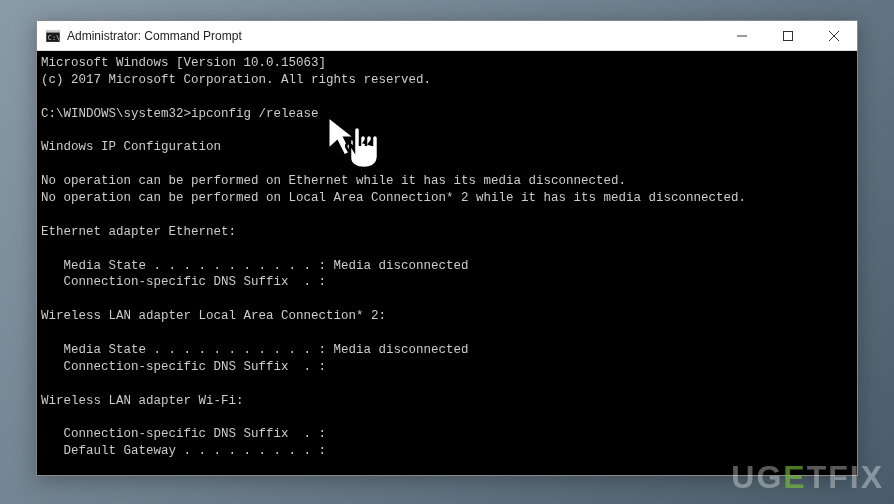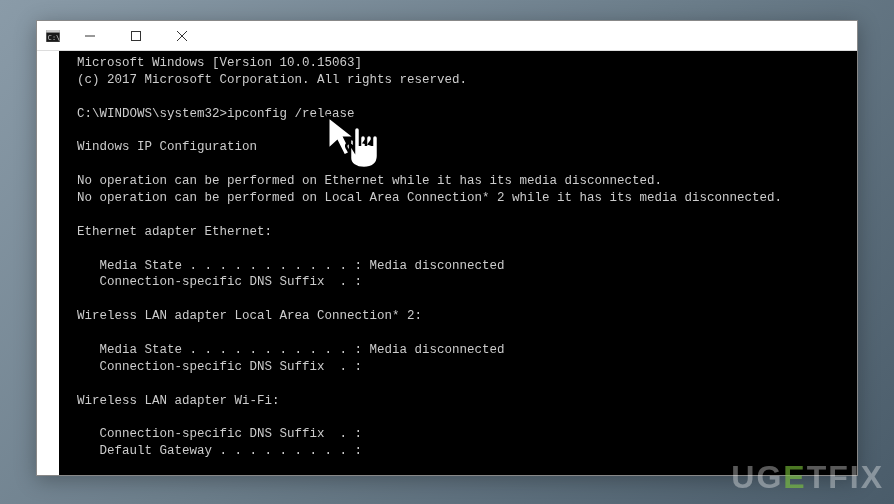--- a/index.html
+++ b/index.html
@@ -59,24 +59,23 @@
       font-size: 13px;
       cursor: pointer;
     }
     .terminal {
       flex: 1;
       background: #000;
       color: #ccc;
       font-family: 'Consolas', 'Courier New', monospace;
       font-size: 12.5px;
       line-height: 1.35;
-      padding: 4px 18px;
+      padding: 4px 4px;
       overflow: hidden;
       white-space: pre-wrap;
-      margin-left: 22px;
     }
     .terminal .line { display: block; min-height: 1.35em; }
     .cursor-overlay {
       position: absolute;
       left: 320px;
       top: 108px;
       pointer-events: none;
     }
     .watermark {
       position: absolute;
@@ -95,20 +94,21 @@
 
 <div class="window">
   <div class="titlebar">
     <span class="titlebar-icon">
       <svg viewBox="0 0 16 14">
           <rect x="0" y="0" width="16" height="14" fill="#1a1a1a" stroke="#888" stroke-width="0.5"></rect>
           <rect x="0" y="0" width="16" height="3" fill="#ccc"></rect>
           <text x="2" y="12" font-size="8" fill="#ccc" font-family="monospace">C:\</text>
         </svg>
     </span>
+    <span class="titlebar-text">Administrator: Command Prompt</span>
     <div class="window-controls">
       <div class="win-btn">
         <svg width="10" height="10" viewBox="0 0 10 10">
             <line x1="0" y1="5" x2="10" y2="5" stroke="#333" stroke-width="1"></line>
           </svg>
       </div>
       <div class="win-btn">
         <svg width="10" height="10" viewBox="0 0 10 10">
             <rect x="0.5" y="0.5" width="9" height="9" fill="none" stroke="#333" stroke-width="1"></rect>
           </svg>

